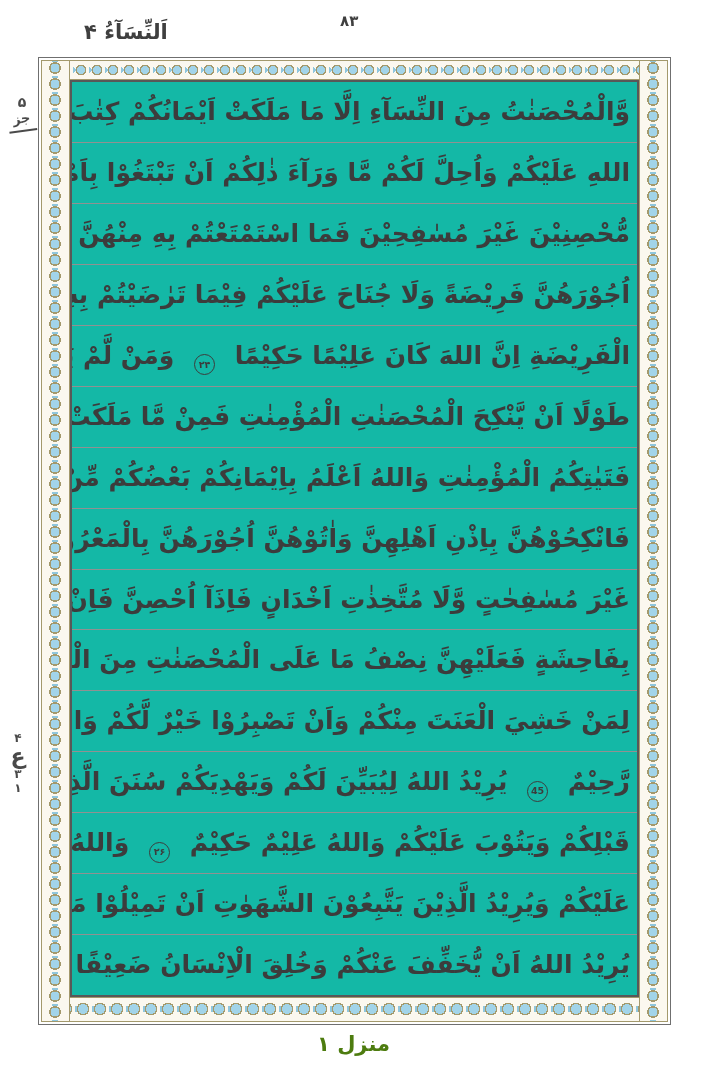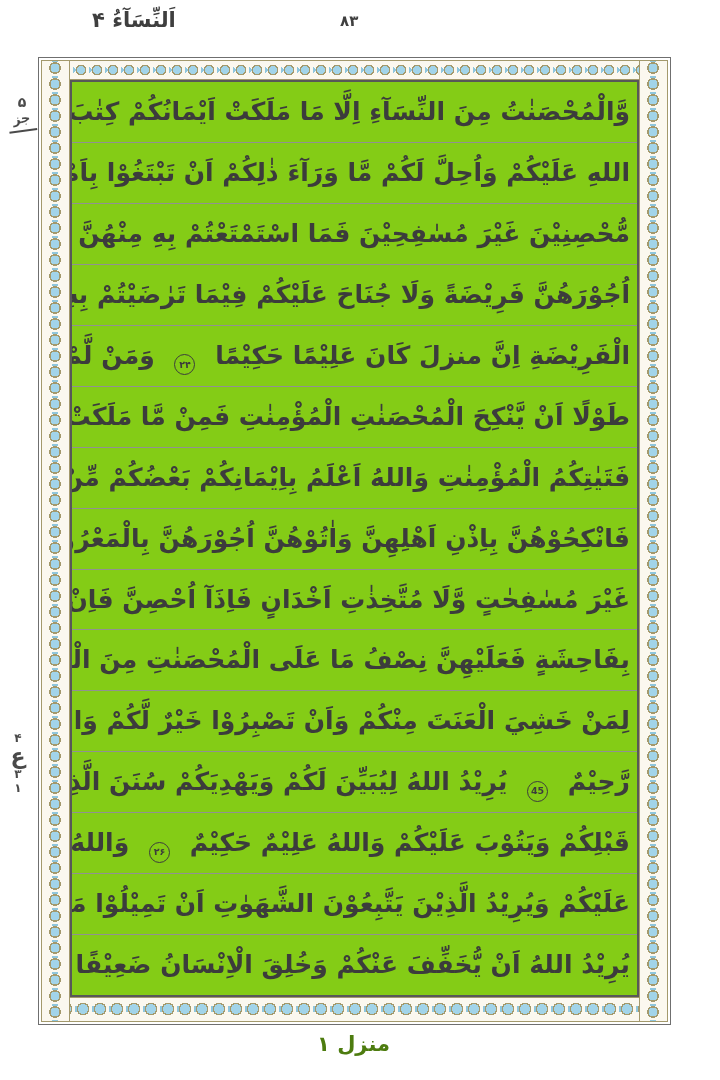--- a/index.html
+++ b/index.html
@@ -2,21 +2,21 @@
 <html lang="ar" dir="rtl"><head>
 <meta charset="utf-8">
 <style>
   html,body{margin:0;padding:0;background:#ffffff;}
   .screen{position:relative;width:720px;height:1080px;background:#ffffff;overflow:hidden;
           font-family:"DejaVu Sans", sans-serif;color:#3c3c3c;direction:rtl;}
 
   
   .hdr{position:absolute;top:8px;height:40px;font-weight:bold;font-size:21px;color:#3f3f3f;white-space:nowrap;}
   .hdr-right{right:4px;}
-  .hdr-left{left:92px;}
+  .hdr-left{left:84px;margin-top:12px;}
   .hdr-center{left:340px;font-size:15px;top:12px;}
 
   
   .frame{position:absolute;left:38px;top:57px;width:631px;height:966px;
          border:1px solid #6f6f6f;background:#ffffff;}
   .band{position:absolute;background-color:#fbf8ef;box-shadow:inset 0 0 0 1px #a3996c;}
   .band-top,.band-bottom{left:2px;right:2px;height:20px;
      background-image:
        radial-gradient(circle at 8px 10px, #a2d4e9 0 4px, #a3996c 4px 5.5px, rgba(0,0,0,0) 5.5px),
        radial-gradient(circle at 0px 10px, #8fc6dd 0 2.6px, rgba(0,0,0,0) 2.6px);
@@ -29,21 +29,21 @@
      background-size:17px 25px;}
   .band-left,.band-right{top:2px;bottom:2px;width:29px;
      background-image:
        radial-gradient(circle at 14px 8px, #a2d4e9 0 4.5px, #a3996c 4.5px 6px, rgba(0,0,0,0) 6px),
        radial-gradient(circle at 14px 0px, #8fc6dd 0 3px, rgba(0,0,0,0) 3px);
      background-size:29px 16px;}
   .band-left{left:2px;}
   .band-right{right:2px;}
 
   .inner{position:absolute;left:31px;right:31px;top:22px;bottom:27px;
-         border:2px solid #585858;background:#84cc16;}
+         border:2px solid #585858;background:#14b8a6;}
 
   
   .rows{position:absolute;inset:0;display:flex;flex-direction:column;direction:rtl;}
   .row{flex:1 1 0;border-bottom:1px solid #919191;padding:0 7px;overflow:hidden;
        white-space:nowrap;text-align:justify;text-align-last:justify;
        font-weight:bold;font-size:25px;line-height:60px;color:#3c3c3c;}
   .row:last-child{border-bottom:none;}
   .vmark{display:inline-flex;align-items:center;justify-content:center;
          width:19px;height:19px;border:1.5px solid #3c3c3c;border-radius:50%;
          font-size:9.5px;font-weight:bold;line-height:1;vertical-align:-4px;margin:0 11px;
@@ -88,21 +88,21 @@
     <div class="band band-bottom"></div>
     <div class="band band-left"></div>
     <div class="band band-right"></div>
 
     <div class="inner">
       <div class="rows">
           <div class="row"><span>وَّالْمُحْصَنٰتُ مِنَ النِّسَآءِ اِلَّا مَا مَلَكَتْ اَيْمَانُكُمْ كِتٰبَ</span> </div>
           <div class="row"><span>اللهِ عَلَيْكُمْ وَاُحِلَّ لَكُمْ مَّا وَرَآءَ ذٰلِكُمْ اَنْ تَبْتَغُوْا بِاَمْوَالِكُمْ</span> </div>
           <div class="row"><span>مُّحْصِنِيْنَ غَيْرَ مُسٰفِحِيْنَ فَمَا اسْتَمْتَعْتُمْ بِهِ مِنْهُنَّ فَاٰتُوْهُنَّ</span> </div>
           <div class="row"><span>اُجُوْرَهُنَّ فَرِيْضَةً وَلَا جُنَاحَ عَلَيْكُمْ فِيْمَا تَرٰضَيْتُمْ بِهِ مِنْ بَعْدِ</span> </div>
-          <div class="row"><span>الْفَرِيْضَةِ اِنَّ منزلَ كَانَ عَلِيْمًا حَكِيْمًا</span> <span class="vmark">۲۴</span> <span>وَمَنْ لَّمْ يَسْتَطِعْ مِنْكُمْ</span> </div>
+          <div class="row"><span>الْفَرِيْضَةِ اِنَّ اللهَ كَانَ عَلِيْمًا حَكِيْمًا</span> <span class="vmark">۲۴</span> <span>وَمَنْ لَّمْ يَسْتَطِعْ مِنْكُمْ</span> </div>
           <div class="row"><span>طَوْلًا اَنْ يَّنْكِحَ الْمُحْصَنٰتِ الْمُؤْمِنٰتِ فَمِنْ مَّا مَلَكَتْ اَيْمَانُكُمْ مِّنْ</span> </div>
           <div class="row"><span>فَتَيٰتِكُمُ الْمُؤْمِنٰتِ وَاللهُ اَعْلَمُ بِاِيْمَانِكُمْ بَعْضُكُمْ مِّنْ بَعْضٍ</span> </div>
           <div class="row"><span>فَانْكِحُوْهُنَّ بِاِذْنِ اَهْلِهِنَّ وَاٰتُوْهُنَّ اُجُوْرَهُنَّ بِالْمَعْرُوْفِ مُحْصَنٰتٍ</span> </div>
           <div class="row"><span>غَيْرَ مُسٰفِحٰتٍ وَّلَا مُتَّخِذٰتِ اَخْدَانٍ فَاِذَآ اُحْصِنَّ فَاِنْ اَتَيْنَ</span> </div>
           <div class="row"><span>بِفَاحِشَةٍ فَعَلَيْهِنَّ نِصْفُ مَا عَلَى الْمُحْصَنٰتِ مِنَ الْعَذَابِ ذٰلِكَ</span> </div>
           <div class="row"><span>لِمَنْ خَشِيَ الْعَنَتَ مِنْكُمْ وَاَنْ تَصْبِرُوْا خَيْرٌ لَّكُمْ وَاللهُ غَفُوْرٌ</span> </div>
           <div class="row"><span>رَّحِيْمٌ</span> <span class="vmark">45</span> <span>يُرِيْدُ اللهُ لِيُبَيِّنَ لَكُمْ وَيَهْدِيَكُمْ سُنَنَ الَّذِيْنَ مِنْ</span> </div>
           <div class="row"><span>قَبْلِكُمْ وَيَتُوْبَ عَلَيْكُمْ وَاللهُ عَلِيْمٌ حَكِيْمٌ</span> <span class="vmark">۲۶</span> <span>وَاللهُ يُرِيْدُ اَنْ يَّتُوْبَ</span> </div>
           <div class="row"><span>عَلَيْكُمْ وَيُرِيْدُ الَّذِيْنَ يَتَّبِعُوْنَ الشَّهَوٰتِ اَنْ تَمِيْلُوْا مَيْلًا عَظِيْمًا</span>  </div>
           <div class="row"><span>يُرِيْدُ اللهُ اَنْ يُّخَفِّفَ عَنْكُمْ وَخُلِقَ الْاِنْسَانُ ضَعِيْفًا</span>  </div>

